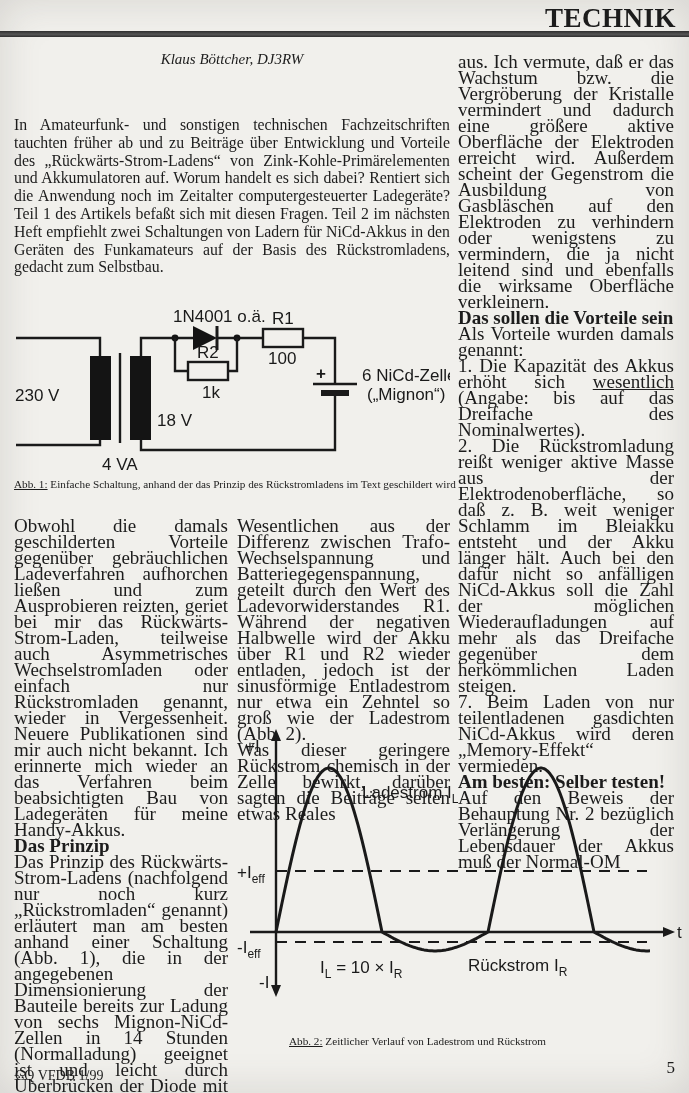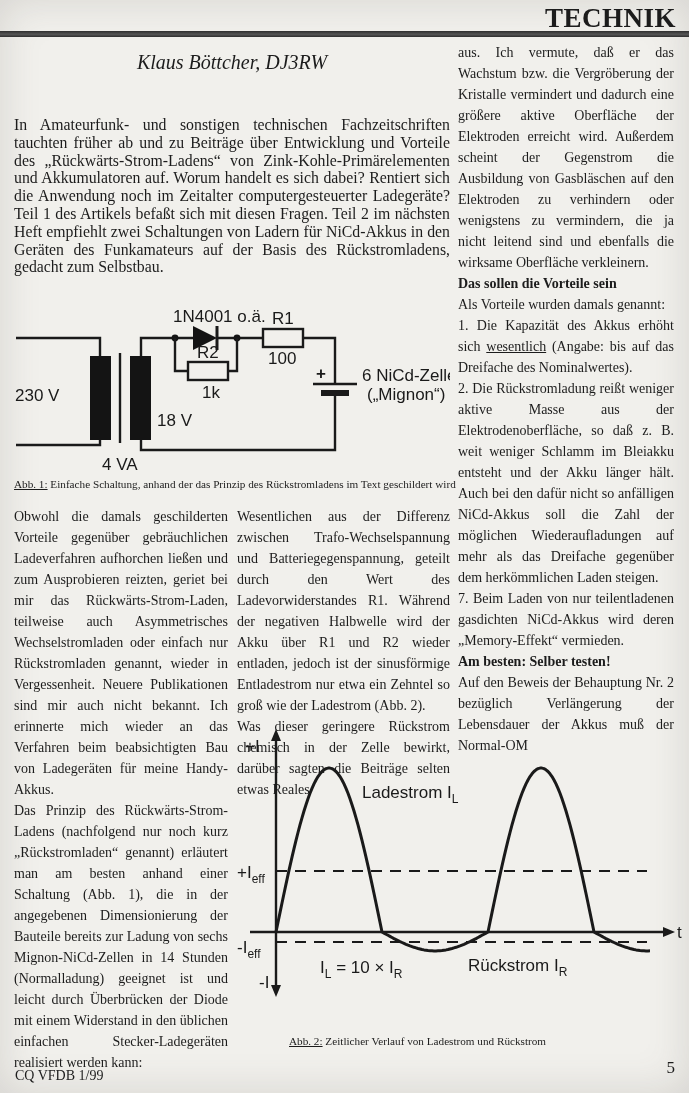--- a/index.html
+++ b/index.html
@@ -12,26 +12,26 @@
   .masthead{
     position:absolute;top:3px;right:13px;
     font-size:27px;font-weight:bold;letter-spacing:.5px;
   }
   .rule{
     position:absolute;top:31px;left:0;width:689px;height:6px;
     background:linear-gradient(#2e2e2e,#555 55%,#2e2e2e);
   }
   .title-block{position:absolute;top:44px;left:14px;width:436px;text-align:center;}
   .article-title{font-size:24px;font-weight:bold;margin:0;}
-  .article-author{font-size:20px;font-style:italic;margin-top:7px;}
+  .article-author{font-size:15px;font-style:italic;margin-top:7px;}
   .intro{
     position:absolute;top:116px;left:14px;width:436px;
     font-size:15.8px;line-height:17.8px;text-align:justify;
   }
-  .col{position:absolute;font-size:14px;line-height:21px;text-align:justify;}
+  .col{position:absolute;font-size:19px;line-height:16px;text-align:justify;margin-top:12px;}
   .col p{margin:0;}
   .col p.gap{margin-top:16px;}
   .col-heading{font-weight:bold;margin:9px 0 0 0;text-align:left;}
   .col-left{top:506px;left:14px;width:214px;}
   .col-mid{top:506px;left:237px;width:213px;}
   .col-right{top:42px;left:458px;width:216px;}
   .u{text-decoration:underline;}
   .figure{position:absolute;}
   .fig1{top:298px;left:10px;width:440px;height:178px;}
   .fig2{top:725px;left:235px;width:454px;height:290px;}
@@ -97,20 +97,21 @@
     <text x="92" y="172" font-size="17">4 VA</text>
     <text x="306" y="81" font-size="17" font-weight="bold">+</text>
     <text x="352" y="83" font-size="17">6 NiCd-Zellen</text>
     <text x="357" y="102" font-size="17">(„Mignon“)</text>
   </svg>
 
   <div class="caption cap1"><span class="u">Abb. 1:</span><span> Einfache Schaltung, anhand der das Prinzip des Rückstromladens im Text geschildert wird</span></div>
 
   <div class="col col-left">
     <p>Obwohl die damals geschilderten Vorteile gegenüber gebräuchlichen Ladeverfahren aufhorchen ließen und zum Ausprobieren reizten, geriet bei mir das Rückwärts-Strom-Laden, teilweise auch Asymmetrisches Wechselstromladen oder einfach nur Rückstromladen genannt, wieder in Vergessenheit. Neuere Publikationen sind mir auch nicht bekannt. Ich erinnerte mich wieder an das Verfahren beim beabsichtigten Bau von Ladegeräten für meine Handy-Akkus.</p>
+    <p class="col-heading">Das Prinzip</p>
     <p>Das Prinzip des Rückwärts-Strom-Ladens (nachfolgend nur noch kurz „Rückstromladen“ genannt) erläutert man am besten anhand einer Schaltung (Abb. 1), die in der angegebenen Dimensionierung der Bauteile bereits zur Ladung von sechs Mignon-NiCd-Zellen in 14 Stunden (Normalladung) geeignet ist und leicht durch Überbrücken der Diode mit einem Widerstand in den üblichen einfachen Stecker-Ladegeräten realisiert werden kann:</p>
   </div>
 
   <div class="col col-mid">
     <p>Wesentlichen aus der Differenz zwischen Trafo-Wechselspannung und Batteriegegenspannung, geteilt durch den Wert des Ladevorwiderstandes R1. Während der negativen Halbwelle wird der Akku über R1 und R2 wieder entladen, jedoch ist der sinusförmige Entladestrom nur etwa ein Zehntel so groß wie der Ladestrom (Abb. 2).</p>
     <p>Was dieser geringere Rückstrom chemisch in der Zelle bewirkt, darüber sagten die Beiträge selten etwas Reales</p>
   </div>
 
   <div class="col col-right">
     <p>aus. Ich vermute, daß er das Wachstum bzw. die Vergröberung der Kristalle vermindert und dadurch eine größere aktive Oberfläche der Elektroden erreicht wird. Außerdem scheint der Gegenstrom die Ausbildung von Gasbläschen auf den Elektroden zu verhindern oder wenigstens zu vermindern, die ja nicht leitend sind und ebenfalls die wirksame Oberfläche verkleinern.</p>

